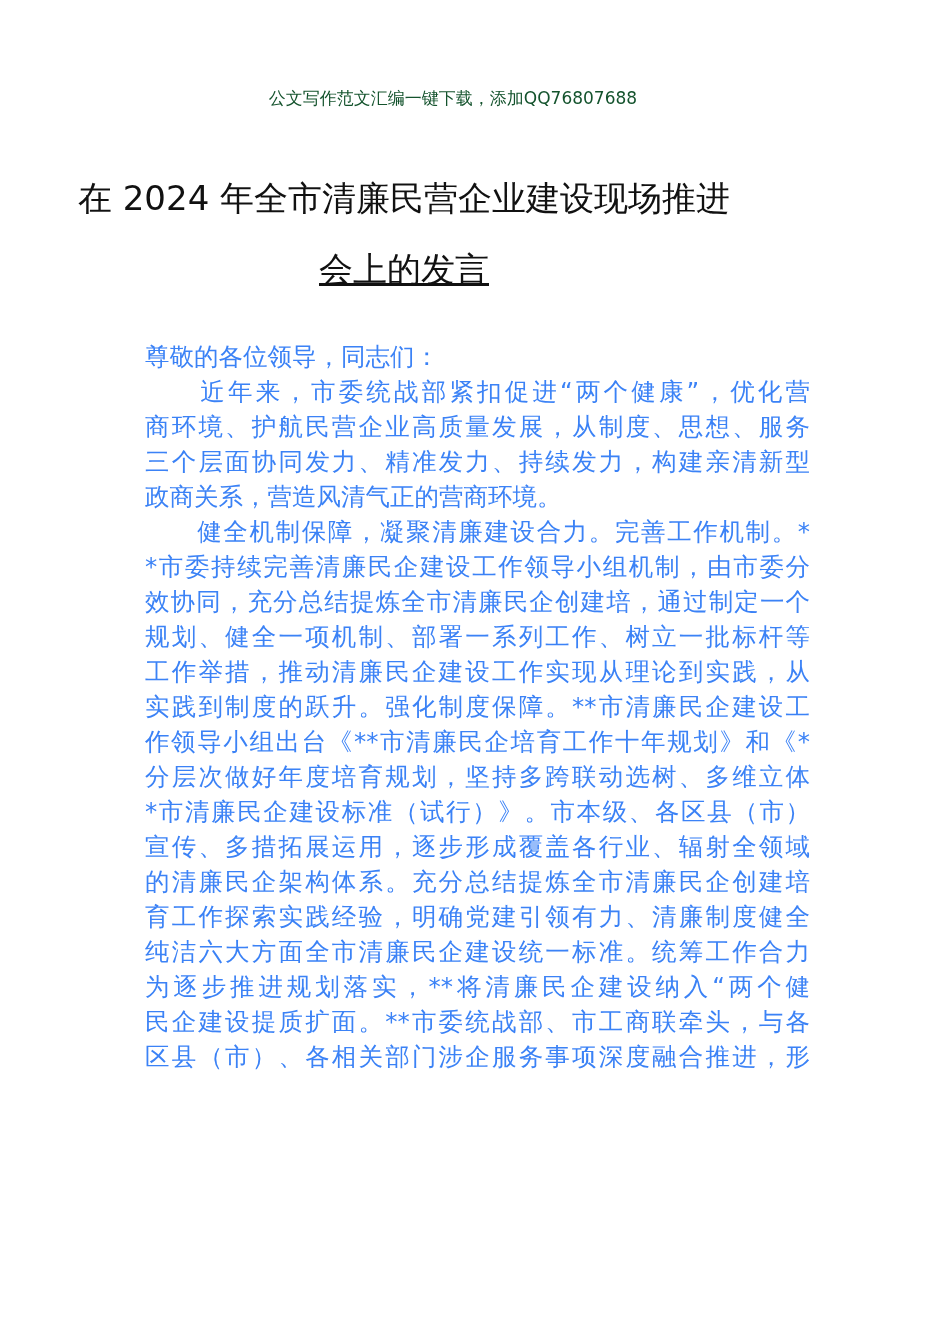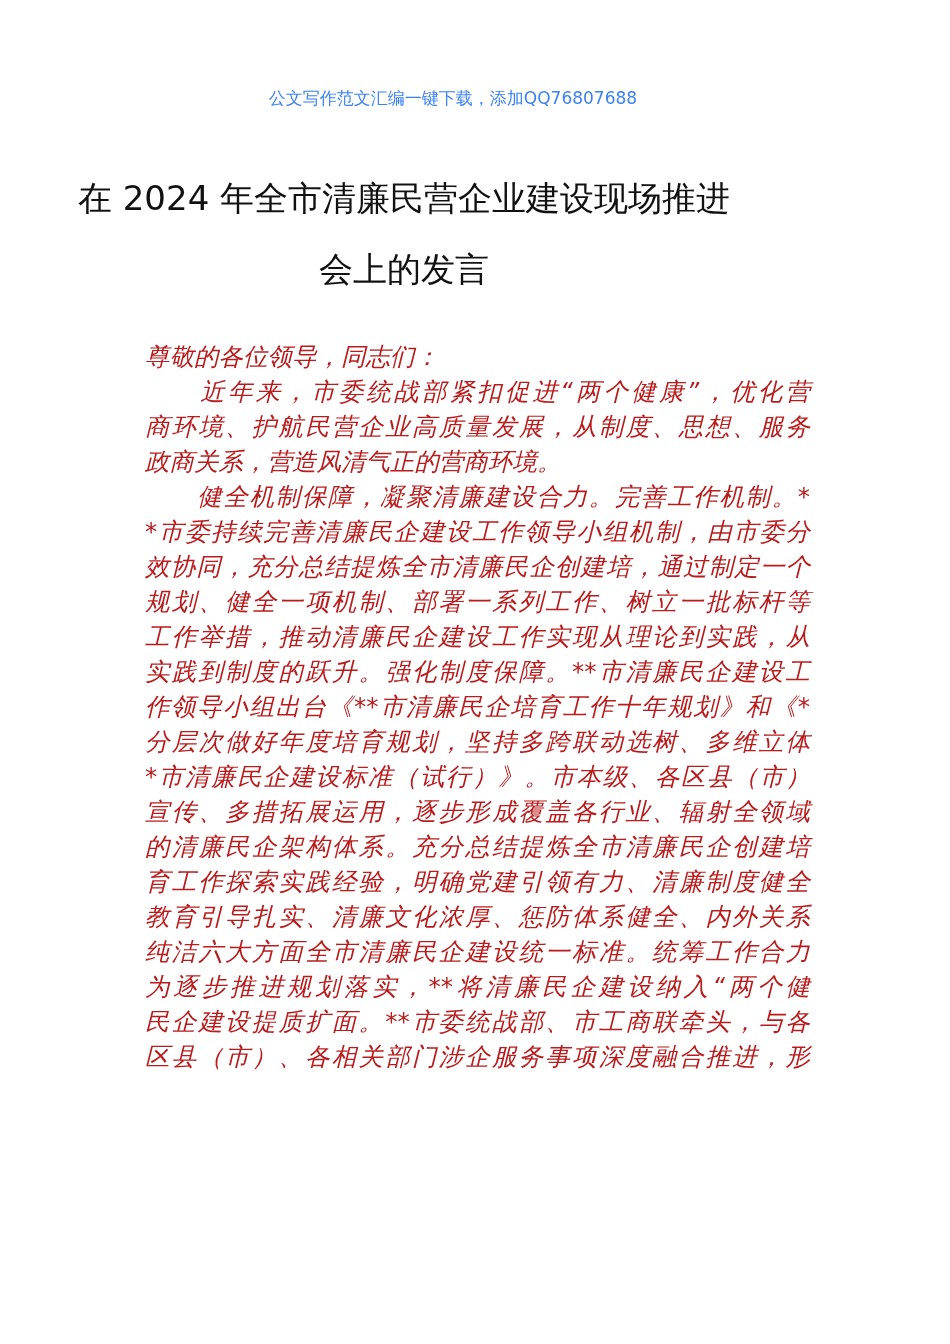--- a/index.html
+++ b/index.html
@@ -14,80 +14,79 @@
       overflow: hidden;
       font-family: "DejaVu Sans", "Liberation Sans", sans-serif;
       color: #111111;
     }
     .banner {
       position: absolute;
       top: 84px;
       left: 0;
       width: 906px;
       text-align: center;
-      color: #3b82f6;
+      color: #14532d;
       font-size: 17px;
       line-height: 28px;
       letter-spacing: 0px;
     }
     .title {
       position: absolute;
       left: 0;
       width: 808px;
       text-align: center;
       font-size: 34px;
       color: #111111;
       font-family: "DejaVu Sans", "Liberation Sans", sans-serif;
     }
     .title.l1 { top: 176px; line-height: 44px; }
-    .title.l2 { top: 247px; line-height: 44px; }
+    .title.l2 { top: 247px; line-height: 44px; text-decoration: underline; }
     .body {
       position: absolute;
       top: 339px;
       left: 145px;
       width: 665px;
     }
     .line {
       height: 35px;
       line-height: 35px;
       font-size: 24.5px;
       white-space: nowrap;
       overflow: visible;
-      color: #b91c1c;
+      color: #3b82f6;
       text-align: justify;
       text-align-last: justify;
-      font-style: italic;
     }
     .line.last {
       text-align-last: left;
     }
   </style>
 </head>
 <body>
 
 <div class="banner">公文写作范文汇编一键下载，添加QQ76807688</div>
 
 <div class="title l1">在 2024 年全市清廉民营企业建设现场推进</div>
 <div class="title l2">会上的发言</div>
 
 <div class="body">
   <div class="line last">尊敬的各位领导，同志们：</div>
   <div class="line">　　近年来，市委统战部紧扣促进“两个健康”，优化营</div>
   <div class="line">商环境、护航民营企业高质量发展，从制度、思想、服务</div>
+  <div class="line">三个层面协同发力、精准发力、持续发力，构建亲清新型</div>
   <div class="line last">政商关系，营造风清气正的营商环境。</div>
   <div class="line">　　健全机制保障，凝聚清廉建设合力。完善工作机制。*</div>
   <div class="line">*市委持续完善清廉民企建设工作领导小组机制，由市委分</div>
   <div class="line">效协同，充分总结提炼全市清廉民企创建培，通过制定一个</div>
   <div class="line">规划、健全一项机制、部署一系列工作、树立一批标杆等</div>
   <div class="line">工作举措，推动清廉民企建设工作实现从理论到实践，从</div>
   <div class="line">实践到制度的跃升。强化制度保障。**市清廉民企建设工</div>
   <div class="line">作领导小组出台《**市清廉民企培育工作十年规划》和《*</div>
   <div class="line">分层次做好年度培育规划，坚持多跨联动选树、多维立体</div>
   <div class="line">*市清廉民企建设标准（试行）》。市本级、各区县（市）</div>
   <div class="line">宣传、多措拓展运用，逐步形成覆盖各行业、辐射全领域</div>
   <div class="line">的清廉民企架构体系。充分总结提炼全市清廉民企创建培</div>
   <div class="line">育工作探索实践经验，明确党建引领有力、清廉制度健全</div>
-  <div class="line">教育引导扎实、清廉文化浓厚、惩防体系健全、内外关系</div>
   <div class="line">纯洁六大方面全市清廉民企建设统一标准。统筹工作合力</div>
   <div class="line">为逐步推进规划落实，**将清廉民企建设纳入“两个健</div>
   <div class="line">民企建设提质扩面。**市委统战部、市工商联牵头，与各</div>
   <div class="line">区县（市）、各相关部门涉企服务事项深度融合推进，形</div>
 </div>
 
 </body></html>

